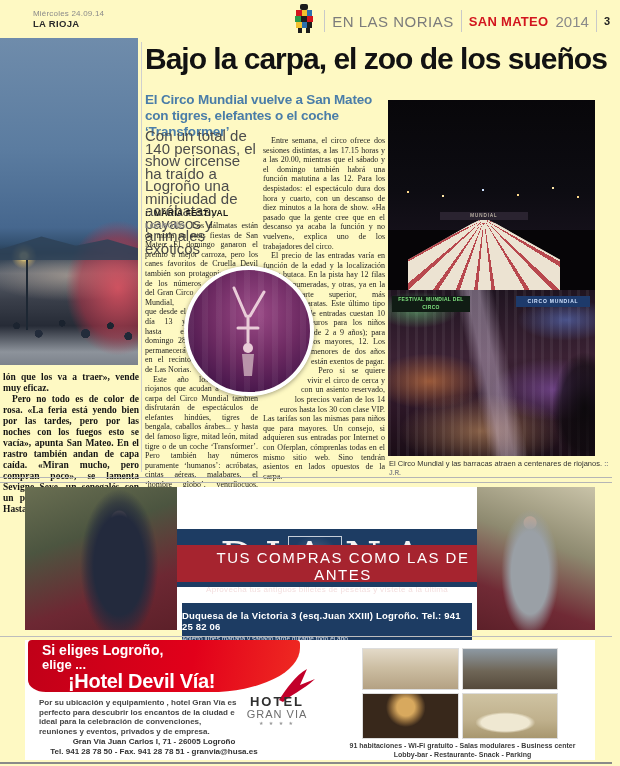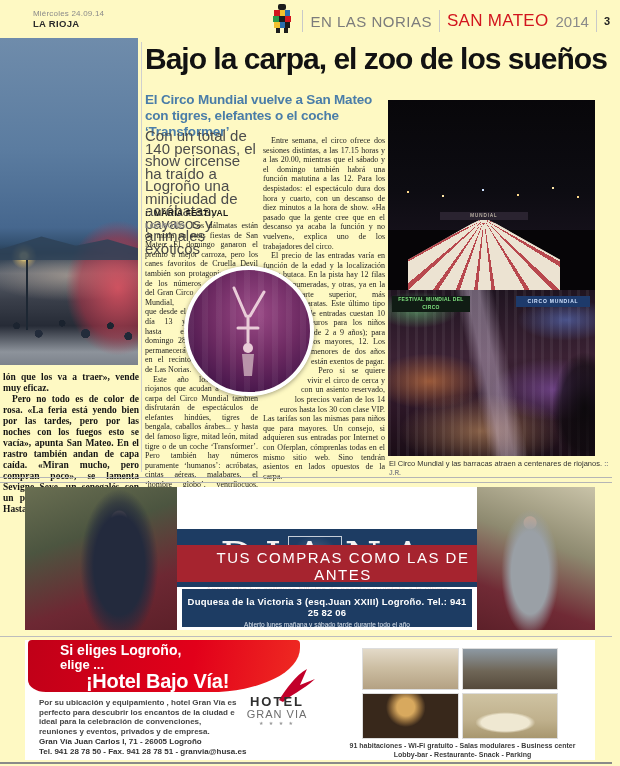--- a/index.html
+++ b/index.html
@@ -6,21 +6,21 @@
   #page{position:relative;width:620px;height:766px;background:#fef9c3;overflow:hidden;
         font-family:"Liberation Sans",sans-serif;color:#1a1a1a;}
   .abs{position:absolute;}
 
   
   .hdr-date{left:33px;top:9px;font-size:8px;color:#8a8a8a;letter-spacing:.2px;}
   .hdr-paper{left:33px;top:18px;font-size:9.5px;font-weight:bold;color:#2b2b2b;letter-spacing:.3px;}
   .hdr-right{right:10px;top:4px;display:flex;align-items:center;gap:7px;}
   .hdr-sep{width:1px;height:22px;background:#c9c9c9;}
   .hdr-section{font-size:15px;color:#7c7c7c;letter-spacing:.5px;}
-  .hdr-event{font-size:17px;font-weight:normal;letter-spacing:.3px;}
+  .hdr-event{font-size:13px;font-weight:bold;letter-spacing:.3px;}
   .hdr-year{font-size:15px;color:#8a8a8a;}
   .hdr-page{font-size:11px;font-weight:bold;color:#222;}
 
   
   .left-photo{left:0;top:38px;width:138px;height:327px;overflow:hidden;
     background:
       radial-gradient(circle at 24px 218px, rgba(255,230,140,.95) 0 3px, rgba(255,210,110,.5) 6px, transparent 13px),
       radial-gradient(ellipse 70px 90px at 118px 250px, rgba(226,80,95,.85), rgba(180,50,70,.55) 55%, transparent 75%),
       radial-gradient(ellipse 120px 36px at 50% 238px, rgba(210,190,170,.5), transparent 70%),
       linear-gradient(180deg, #6f8cab 0%, #5b7ca0 34%, #46678e 58%, #33506f 63%, #26394d 66%, #5e646e 72%, #3a3f4a 80%, #262b36 88%, #8d939b 96%, #7c828b 100%);}
@@ -120,39 +120,39 @@
         linear-gradient(200deg,#c9c3a8 0%,#8e8a70 40%,#702a35 75%,#5c2029 100%);}
   .diana-top{position:absolute;left:152px;top:0;width:300px;height:58px;display:flex;
       align-items:center;justify-content:center;margin-top:42px;}
   .diana-brand{font-family:"DejaVu Serif",serif;color:#f2f2f2;font-size:42px;line-height:42px;
       letter-spacing:11px;display:flex;align-items:center;}
   .diana-a{display:inline-block;border:1px solid rgba(255,255,255,.75);padding:0 5px;margin:0 3px 0 -4px;
       background:radial-gradient(circle at 50% 50%, rgba(255,255,255,.22), transparent 70%);}
   .diana-red{position:absolute;left:152px;top:58px;width:300px;height:37px;text-align:center;color:#fff;}
   .diana-slogan{margin-top:4px;font-size:15px;letter-spacing:1.5px;padding-left:32px;}
   .diana-sub{margin-top:2px;font-size:8px;letter-spacing:.3px;color:#f3dede;}
-  .diana-addr{position:absolute;left:157px;top:102px;width:290px;height:38px;text-align:center;color:#fff;}
+  .diana-addr{position:absolute;left:157px;top:116px;width:290px;height:38px;color:#fff;}
   .diana-addr-line{margin-top:7px;font-size:9.5px;font-weight:bold;letter-spacing:.2px;}
   .diana-hours{margin-top:3px;font-size:6.5px;color:#dde6ef;}
 
   .mid-rule{left:0;top:636px;width:612px;height:1px;background:#bdbdbd;}
 
   
   .hotel{left:25px;top:640px;width:570px;height:120px;background:#fff;}
   .hotel-blob{position:absolute;left:3px;top:0;width:272px;height:52px;
-      border-radius:4px 4px 90px 18px/4px 4px 44px 12px;color:#fff;padding:3px 0 0 32px;box-sizing:border-box;}
+      border-radius:4px 4px 90px 18px/4px 4px 44px 12px;color:#fff;padding:3px 0 0 14px;box-sizing:border-box;}
   .hotel-blob:before{content:"";position:absolute;right:-6px;top:2px;width:40px;height:10px;
       background:#f29a2e;transform:rotate(-28deg);z-index:-1;}
   .hotel-l1{font-size:14px;font-weight:bold;line-height:15px;}
   .hotel-l2{font-size:13px;font-weight:bold;line-height:13px;}
   .hotel-l3{font-size:20px;font-weight:bold;line-height:21px;margin-left:26px;letter-spacing:-.3px;}
   .hotel-body{position:absolute;left:14px;top:58px;width:200px;font-size:8px;line-height:9.5px;
       font-weight:bold;color:#454545;}
   .hotel-addr{position:absolute;left:14px;top:97px;width:230px;font-size:8px;line-height:9.5px;
-      font-weight:bold;color:#333;}
+      font-weight:bold;color:#333;text-align:center;}
   .hotel-logo{position:absolute;left:212px;top:55px;width:80px;text-align:center;}
   .hotel-logo-1{font-size:13px;font-weight:bold;letter-spacing:2px;color:#2f2f2f;line-height:13px;}
   .hotel-logo-2{font-size:11px;letter-spacing:1px;color:#6e6e6e;line-height:12px;}
   .hotel-stars{font-size:5px;color:#9a9a9a;letter-spacing:2px;}
   .hotel-swoosh{position:absolute;left:252px;top:28px;}
   .hotel-grid{position:absolute;left:337px;top:8px;width:196px;height:92px;display:grid;
       grid-template-columns:1fr 1fr;grid-template-rows:42px 46px;gap:3px;}
   .hotel-grid div{border:1px solid #ddd;}
   .hg1{background:linear-gradient(180deg,#e3dac8 0%,#cdbfa4 45%,#b4a183 100%),
        radial-gradient(ellipse 30px 8px at 30% 70%, #f4efe2, transparent);}
@@ -275,21 +275,21 @@
       <div class="diana-hours">Abierto lunes mañana y sábado tarde durante todo el año</div>
     </div>
   </div>
 
   <div class="abs mid-rule"></div>
 
   <div class="abs hotel">
     <div class="hotel-blob" style="background:linear-gradient(100deg,#c00018,#e2001a 60%,#ef2b22)">
       <div class="hotel-l1">Si eliges Logroño,</div>
       <div class="hotel-l2">elige ...</div>
-      <div class="hotel-l3">¡Hotel Bajo Vía!</div>
+      <div class="hotel-l3">¡Hotel Devil Vía!</div>
     </div>
     <div class="hotel-body">Por su ubicación y equipamiento , hotel Gran Vía es perfecto para descubrir los encantos de la ciudad e ideal para la celebración de convenciones, reuniones y eventos, privados y de empresa.</div>
     <div class="hotel-addr">
       <div>Gran Vía Juan Carlos I, 71 - 26005 Logroño</div>
       <div>Tel. 941 28 78 50 - Fax. 941 28 78 51 - granvia@husa.es</div>
     </div>
     <div class="hotel-swoosh">
       <svg width="40" height="34" viewBox="0 0 40 34">
         <path d="M2 32 C10 20 18 8 30 1 L23 17 L38 11 C26 22 12 28 6 34 Z" fill="#c2002a"></path>
       </svg>

